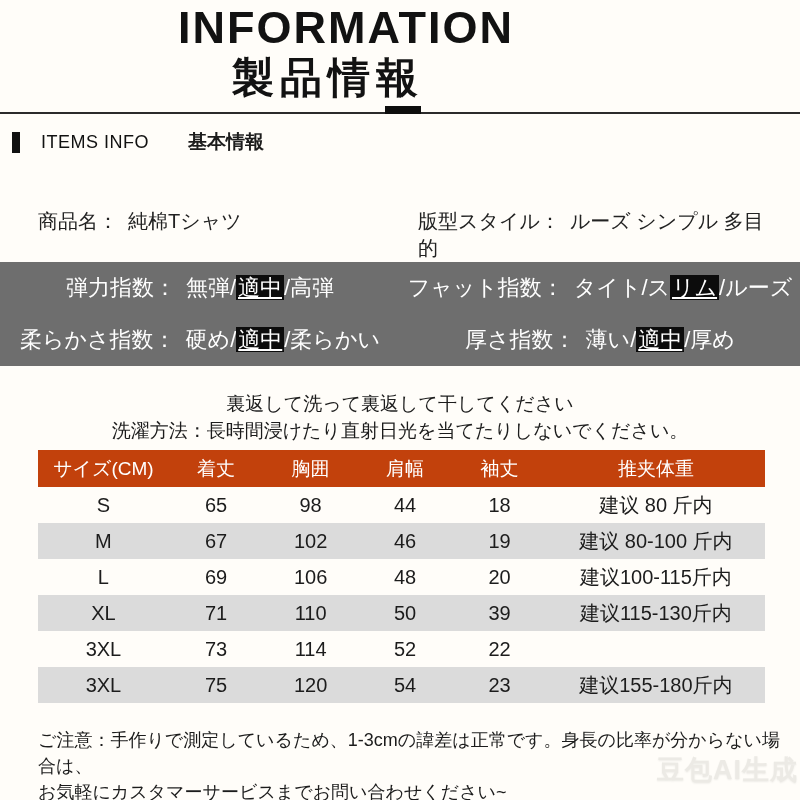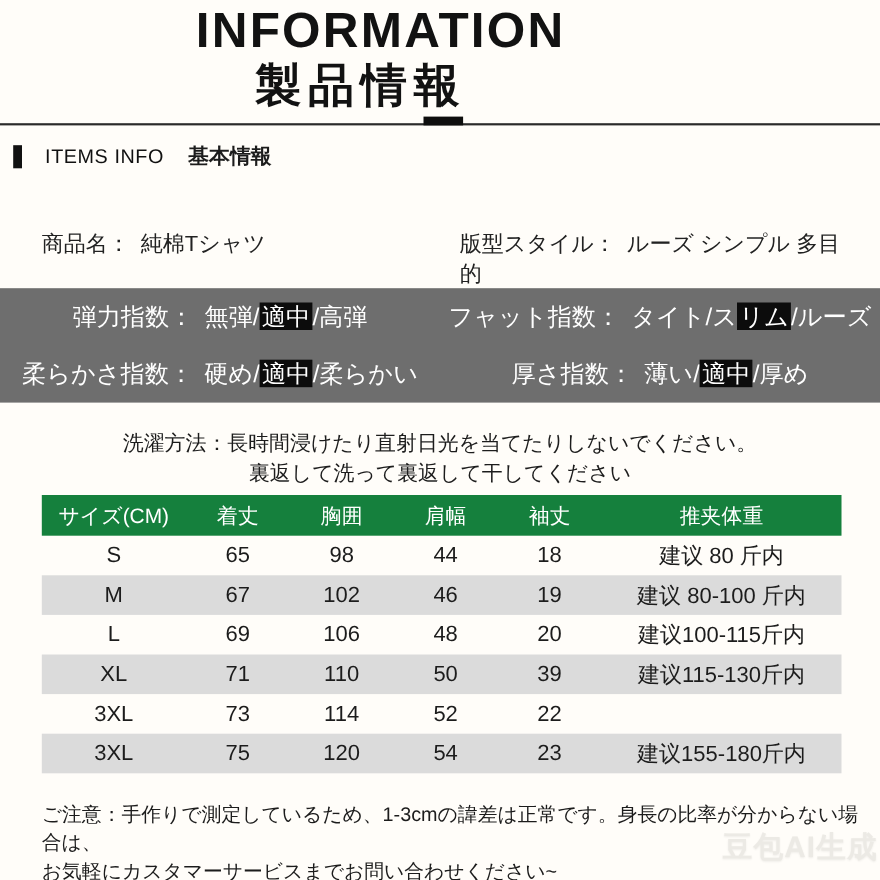--- a/index.html
+++ b/index.html
@@ -14,41 +14,41 @@
   .hdr-en { position:absolute; top:2px; left:0; width:692px; text-align:center;
             font-size:45px; font-weight:900; letter-spacing:2px; color:#121212; }
   .hdr-ja { position:absolute; top:50px; left:0; width:656px; text-align:center;
             font-size:42px; font-weight:bold; letter-spacing:6px; color:#121212; }
   .divider { position:absolute; top:112px; left:0; width:800px; height:2px; background:#2b2b2b; }
   .divider-mark { position:absolute; left:385px; top:-6px; width:36px; height:8px; background:#0e0e0e; }
 
   .section-head { position:absolute; top:129px; left:12px; display:flex; align-items:center;gap:12px; }
   .sq { width:8px; height:21px; background:#111; margin-right:9px; }
   .sh-en { font-size:18px; color:#111; letter-spacing:0.5px; }
-  .sh-ja { font-size:19px; font-weight:bold; margin-left:10px; }
+  .sh-ja { font-size:19px; font-weight:bold; margin-left:27px; }
 
   .info-grid { position:absolute; top:181px; left:38px; width:745px;
                display:grid; grid-template-columns:380px 365px; row-gap:14px;
                font-size:20px; color:#222;margin-top:27px; }
   .info-item .lbl { margin-right:10px; }
 
   .index-block { position:absolute; top:262px; left:0; width:800px; height:104px;
                  background:#6e6e6e; display:grid; grid-template-columns:1fr 1fr;
                  grid-auto-rows:52px; align-items:center; color:#fff; font-size:22px; }
   .idx-cell { text-align:center; white-space:nowrap; }
   .idx-label { margin-right:10px; }
-  .hl { background:#0c0c0c; padding:0 2px; }
+  .hl { background:#0c0c0c; padding:0 2px;text-decoration:underline; }
 
   .washing { position:absolute; top:390px; left:0; width:800px; text-align:center;
              font-size:19px; line-height:27px; color:#1c1c1c; }
 
   .size-table { position:absolute; top:450px; left:38px; width:727px; }
   .t-row { display:flex; height:36px; align-items:center; font-size:20px; }
   .t-row > div { text-align:center; }
-  .t-head { height:37px; background:#15803d; color:#fff; font-size:19px; }
+  .t-head { height:37px; background:#c2410c; color:#fff; font-size:19px; }
   .striped { background:#dbdbdb; }
   .c-size { width:18%; } .c-n { width:13%; } .c-w { width:30%; }
 
   .notice { position:absolute; top:727px; left:38px; width:745px;
             font-size:18px; line-height:26px; color:#1c1c1c; }
 
   .watermark { position:absolute; top:752px; right:2px; font-size:27px; font-weight:bold;
                color:#eceae5; letter-spacing:1px; text-shadow:0 1px 2px rgba(0,0,0,0.07); }
 </style>
 </head>
@@ -90,22 +90,22 @@
   </div>
   <div class="idx-cell">
     <span class="idx-label">柔らかさ指数：</span><span>硬め/</span><span class="hl">適中</span><span>/柔らかい</span>
   </div>
   <div class="idx-cell">
     <span class="idx-label">厚さ指数：</span><span>薄い/</span><span class="hl">適中</span><span>/厚め</span>
   </div>
 </div>
 
 <div class="washing">
+  <div>裏返して洗って裏返して干してください</div>
   <div>洗濯方法：長時間浸けたり直射日光を当てたりしないでください。</div>
-  <div>裏返して洗って裏返して干してください</div>
 </div>
 
 <div class="size-table">
   <div class="t-row t-head">
     <div class="c-size">サイズ(CM)</div>
     <div class="c-n">着丈</div>
     <div class="c-n">胸囲</div>
     <div class="c-n">肩幅</div>
     <div class="c-n">袖丈</div>
     <div class="c-w">推夹体重</div>

